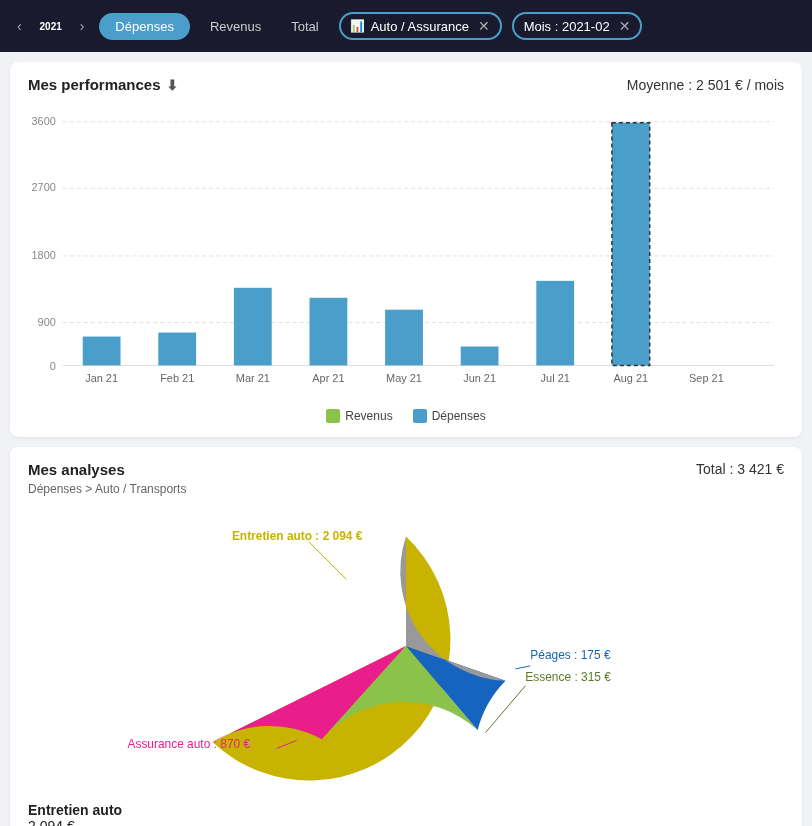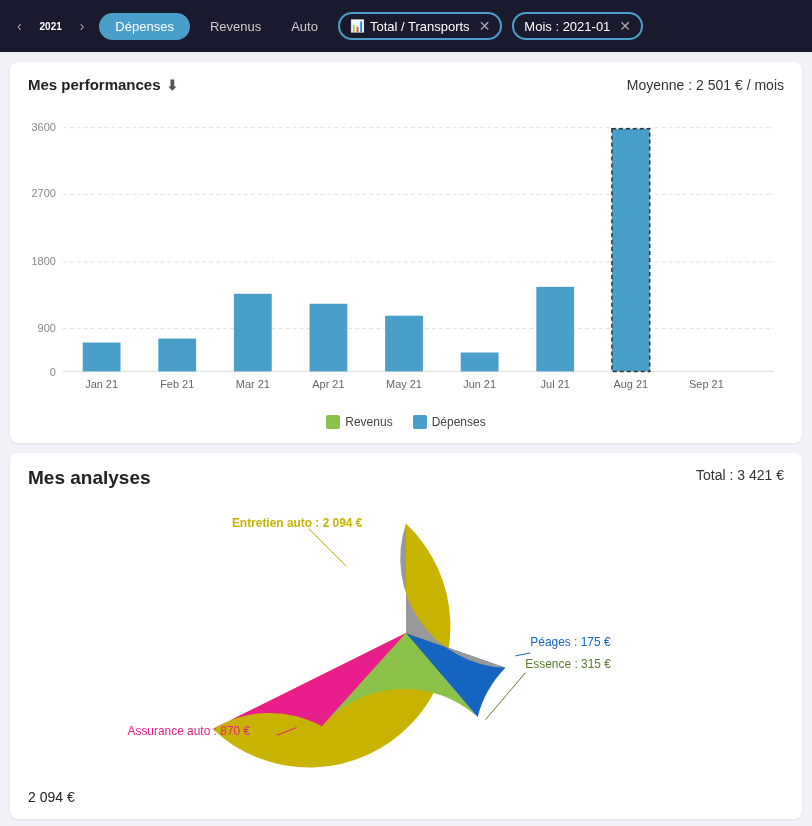--- a/index.html
+++ b/index.html
@@ -77,21 +77,21 @@
       border-radius: 8px;
       padding: 14px 18px;
       box-shadow: 0 1px 3px rgba(0,0,0,0.08);
     }
 
     
     .perf-header {
       display: flex;
       justify-content: space-between;
       align-items: center;
-      margin-bottom: 14px;
+      margin-bottom: 8px;
     }
     .perf-title {
       font-size: 15px;
       font-weight: bold;
       color: #222;
       display: flex;
       align-items: center;
       gap: 6px;
     }
     .perf-avg {
@@ -127,21 +127,21 @@
     }
 
     
     .analyses-header {
       display: flex;
       justify-content: space-between;
       align-items: flex-start;
       margin-bottom: 4px;
     }
     .analyses-title {
-      font-size: 19px;
+      font-size: 15px;
       font-weight: bold;
       color: #222;
     }
     .analyses-total {
       font-size: 14px;
       color: #333;
     }
     .breadcrumb {
       font-size: 12px;
       color: #666;
@@ -169,28 +169,28 @@
 <body>
 
 <nav class="top-nav">
   <div class="nav-year-ctrl">
     <button class="nav-arrow">‹</button>
     <span class="nav-year">2021</span>
     <button class="nav-arrow">›</button>
   </div>
   <button class="nav-btn active">Dépenses</button>
   <button class="nav-btn-plain">Revenus</button>
-  <button class="nav-btn-plain">Auto</button>
+  <button class="nav-btn-plain">Total</button>
   <div class="filter-chip">
     <span class="chip-icon">📊</span>
-    <span>Total / Transports</span>
+    <span>Auto / Assurance</span>
     <span class="chip-close">✕</span>
   </div>
   <div class="filter-chip">
-    <span>Mois : 2021-01</span>
+    <span>Mois : 2021-02</span>
     <span class="chip-close">✕</span>
   </div>
 </nav>
 
 <div class="panel">
   <div class="perf-header">
     <div class="perf-title">
       <span>Mes performances</span>
       <span class="dl-icon">⬇</span>
     </div>
@@ -248,20 +248,21 @@
       <span>Dépenses</span>
     </div>
   </div>
 </div>
 
 <div class="panel">
   <div class="analyses-header">
     <span class="analyses-title">Mes analyses</span>
     <span class="analyses-total">Total : 3 421 €</span>
   </div>
+  <div class="breadcrumb">Dépenses &gt; Auto / Transports</div>
 
   <div class="pie-section">
     <svg viewBox="0 0 760 270" width="760" height="270">
 
       <path d="M380,135 L380,25 A110,110 0 1,1 185.5,231.6 Z" fill="#c8b400"></path>
 
       <path d="M380,135 L185.5,231.6 A110,110 0 0,1 295.5,228.8 Z" fill="#e91e8c"></path>
 
       <path d="M380,135 L295.5,228.8 A110,110 0 0,1 452.0,219.5 Z" fill="#8bc34a"></path>
 
@@ -277,17 +278,18 @@
 
       <text x="500" y="170" font-size="12" fill="#5a7a2a">Essence : 315 €</text>
       <line x1="460" y1="222" x2="500" y2="175" stroke="#5a7a2a" stroke-width="1"></line>
 
       <text x="100" y="238" font-size="12" fill="#e91e8c">Assurance auto : 870 €</text>
       <line x1="250" y1="238" x2="270" y2="230" stroke="#e91e8c" stroke-width="1"></line>
     </svg>
   </div>
 
   <div class="selected-info">
+    <div class="selected-cat">Entretien auto</div>
     <div class="selected-amt">2 094 €</div>
 
   </div>
 
 </div>
 
 </body></html>

